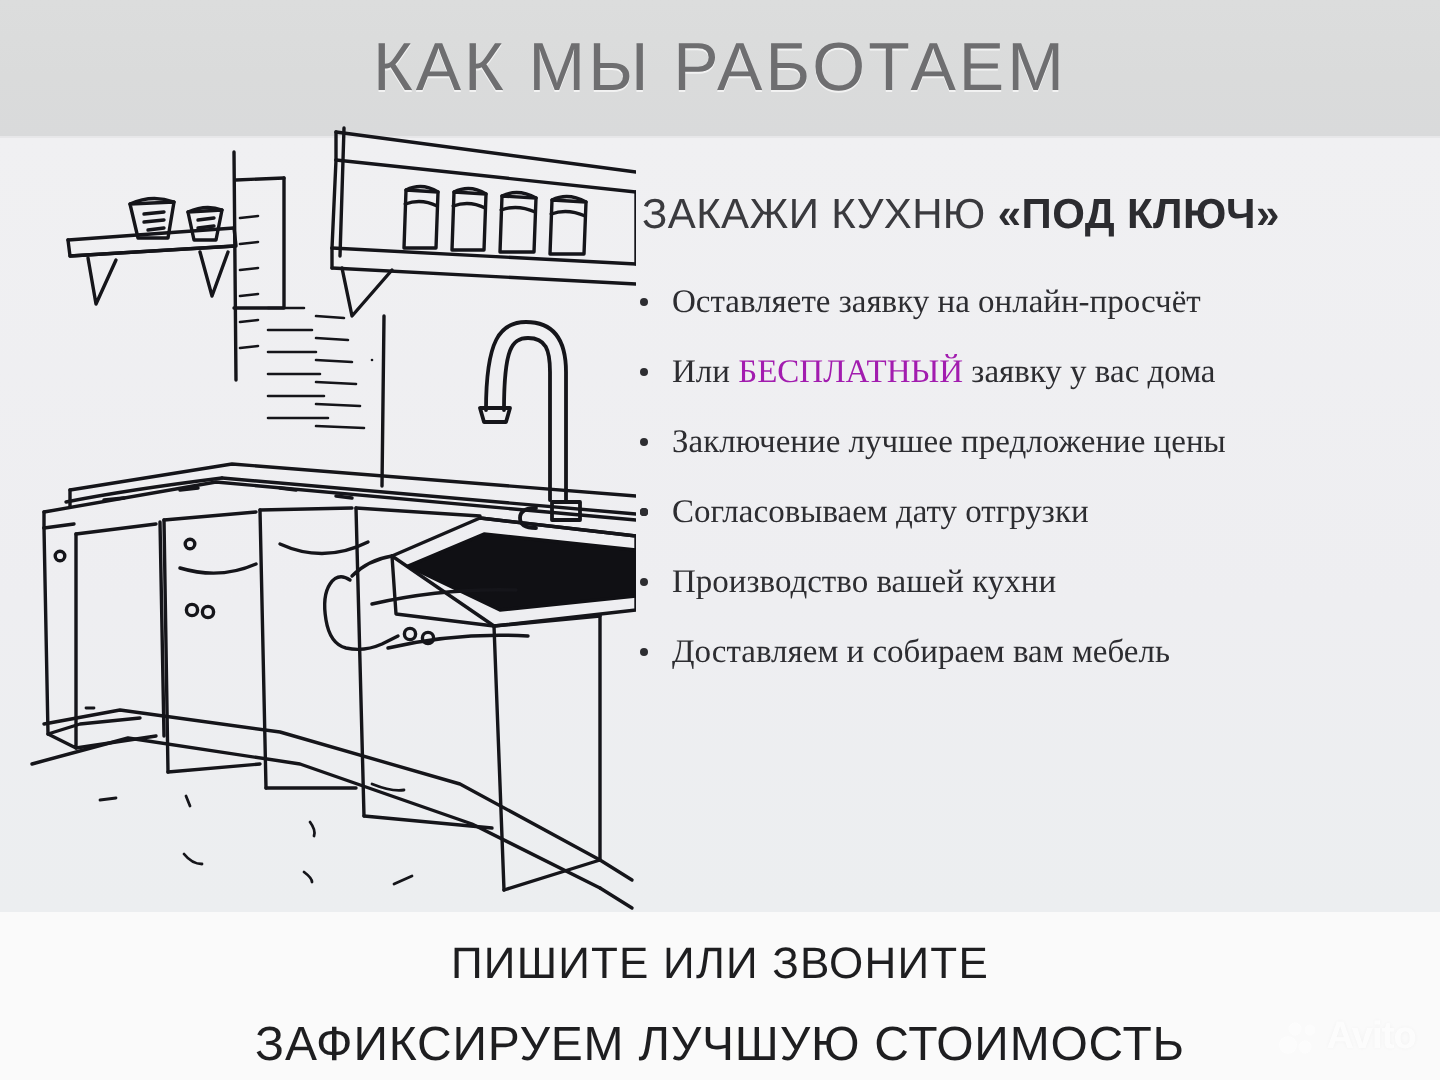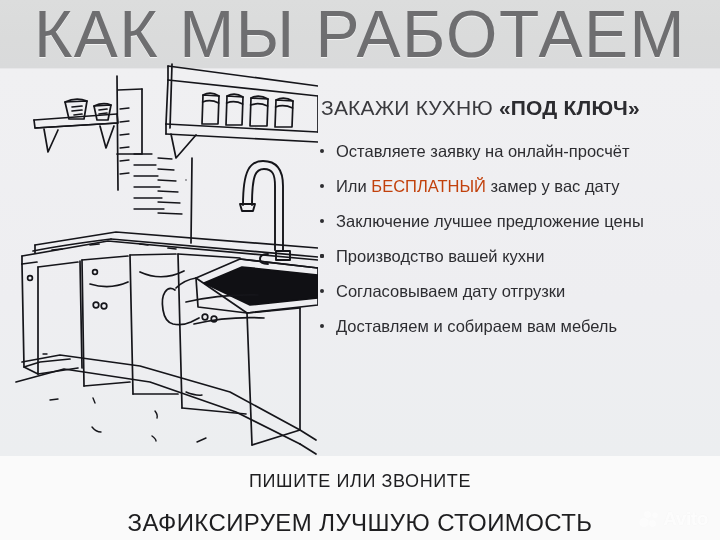--- a/index.html
+++ b/index.html
@@ -25,60 +25,60 @@
     background:#fafafa;
   }
   .band-seam{
     position:absolute;left:0;top:68px;width:720px;height:1px;background:#e7e7e9;
   }
 
   
   .title{
     position:absolute;left:0;top:6px;width:720px;
     text-align:center;
-    font-size:66px;line-height:56px;
+    font-size:34px;line-height:56px;
     letter-spacing:1.5px;
     color:#6e6e70;
     font-weight:400;
     white-space:nowrap;
     text-shadow:0 1px 0 rgba(255,255,255,.65);
   }
 
   
   .right-col{position:absolute;left:318px;top:95px;width:396px;}
   .subhead{
     font-size:21px;line-height:26px;color:#3a3a3e;
     letter-spacing:.2px;white-space:nowrap;
     margin:0 0 6px 3px;
   }
   .subhead .strong{font-weight:700;color:#2c2c30;}
 
-  .bullets{list-style:none;margin:20px 0 0 0;padding:0;}
+  .bullets{list-style:none;margin:20px 0 0 0;padding:0;font-family:Liberation Serif, serif;}
   .bullets li{
     position:relative;
     padding-left:18px;
     font-size:16.5px;
     line-height:20px;
     color:#2d2d31;
     margin-bottom:15px;
     white-space:nowrap;
   }
   .bullets li .dot{
     position:absolute;left:2px;top:8px;
     width:4px;height:4px;border-radius:50%;
     background:#2d2d31;
   }
-  .hl{color:#c2410c;}
+  .hl{color:#a21caf;}
 
   
   .footer{
     position:absolute;left:0;top:470px;width:720px;text-align:center;
     color:#1e1e20;
   }
-  .footer .l1{font-size:18px;line-height:23px;letter-spacing:.6px;}
+  .footer .l1{font-size:22px;line-height:23px;letter-spacing:.6px;}
   .footer .l2{font-size:24px;line-height:28px;letter-spacing:.4px;margin-top:16px;}
 
   
   .wm{
     position:absolute;right:12px;bottom:10px;
     display:flex;align-items:center;gap:4px;
     opacity:.55;
   }
   .wm-text{
     font-size:19px;font-weight:700;color:#ffffff;letter-spacing:-.4px;
@@ -251,26 +251,26 @@
       </g>
     </svg>
   </div>
 
   <div class="right-col">
 
     <div class="subhead"><span>ЗАКАЖИ КУХНЮ </span><span class="strong">«ПОД КЛЮЧ»</span></div>
 
     <ul class="bullets">
       <li><span class="dot"></span><span>Оставляете заявку на онлайн-просчёт</span><span class="hl"></span><span></span></li>
-      <li><span class="dot"></span><span>Или </span><span class="hl">БЕСПЛАТНЫЙ</span><span> замер у вас дату</span></li>
+      <li><span class="dot"></span><span>Или </span><span class="hl">БЕСПЛАТНЫЙ</span><span> заявку у вас дома</span></li>
       <li><span class="dot"></span><span>Заключение лучшее предложение цены</span><span class="hl"></span><span></span></li>
       <li><span class="dot"></span><span class="hl"></span><span></span></li>
       <li><span class="dot"></span><span class="hl"></span><span></span></li>
+      <li><span class="dot"></span><span>Согласовываем дату отгрузки</span><span class="hl"></span><span></span></li>
       <li><span class="dot"></span><span>Производство вашей кухни</span><span class="hl"></span><span></span></li>
-      <li><span class="dot"></span><span>Согласовываем дату отгрузки</span><span class="hl"></span><span></span></li>
       <li><span class="dot"></span><span>Доставляем и собираем вам мебель</span><span class="hl"></span><span></span></li>
     </ul>
   </div>
 
   <div class="footer">
     <div class="l1">ПИШИТЕ ИЛИ ЗВОНИТЕ</div>
     <div class="l2">ЗАФИКСИРУЕМ ЛУЧШУЮ СТОИМОСТЬ</div>
   </div>
 
   <div class="wm">

